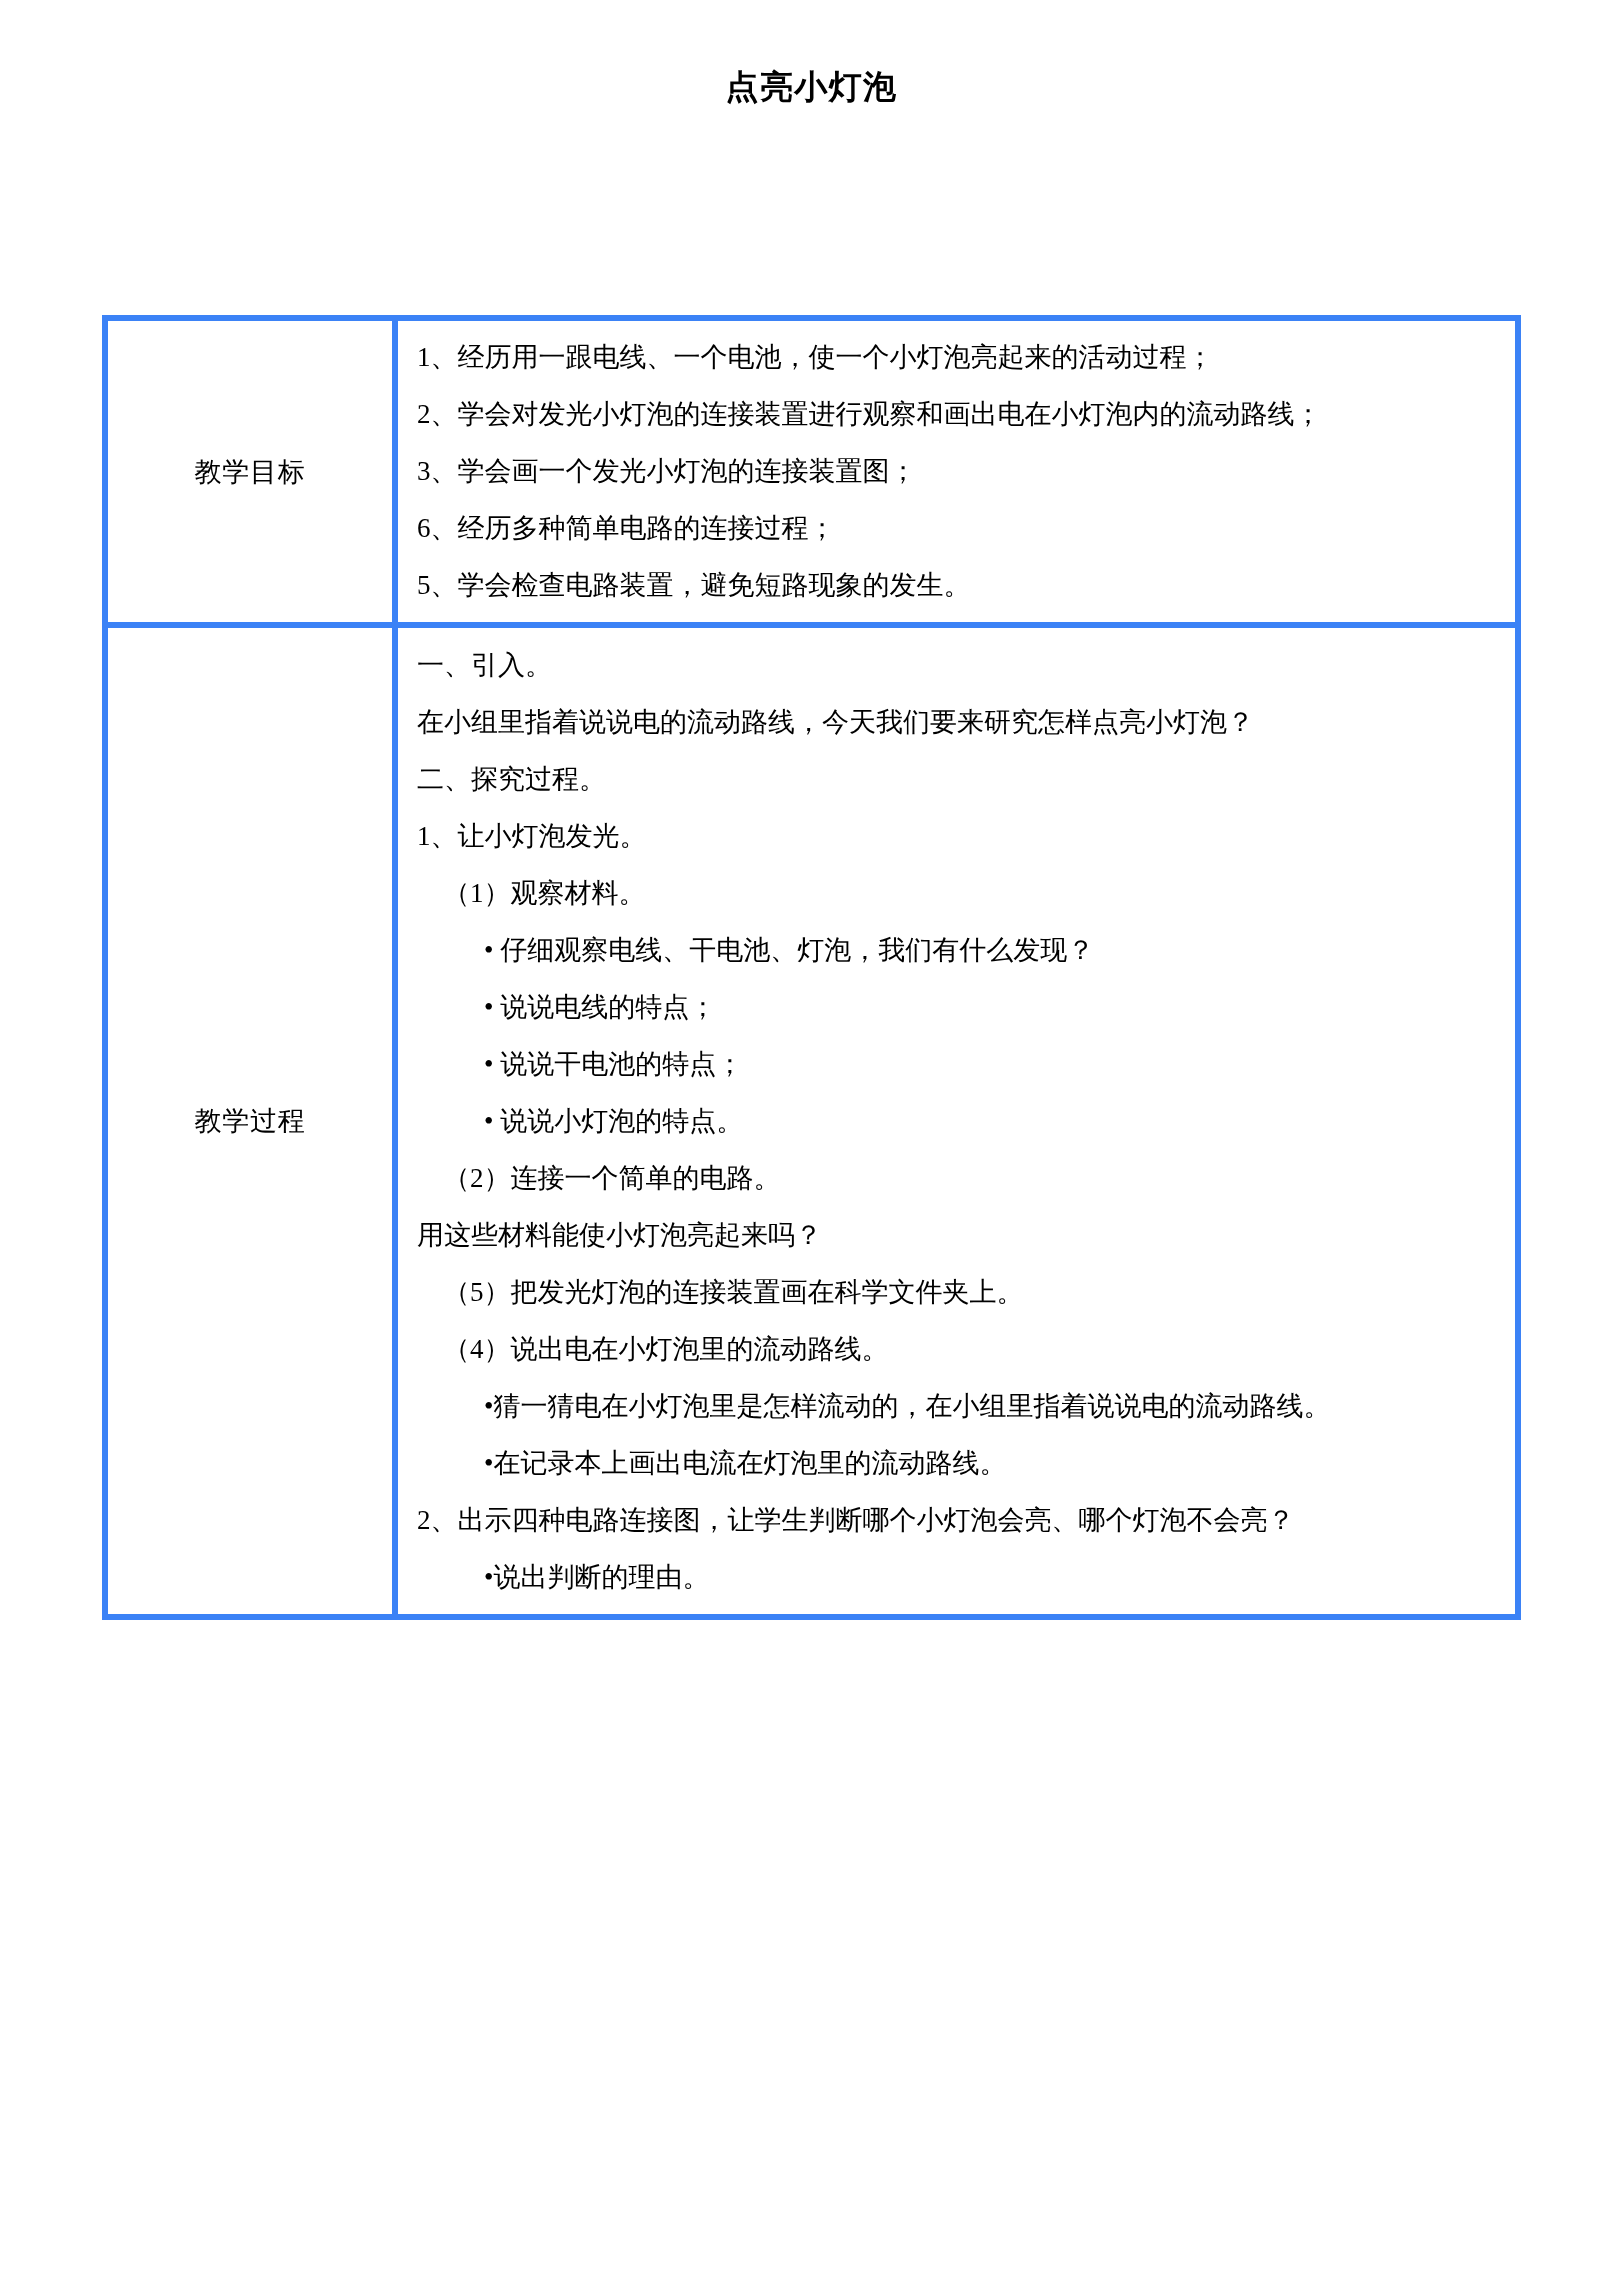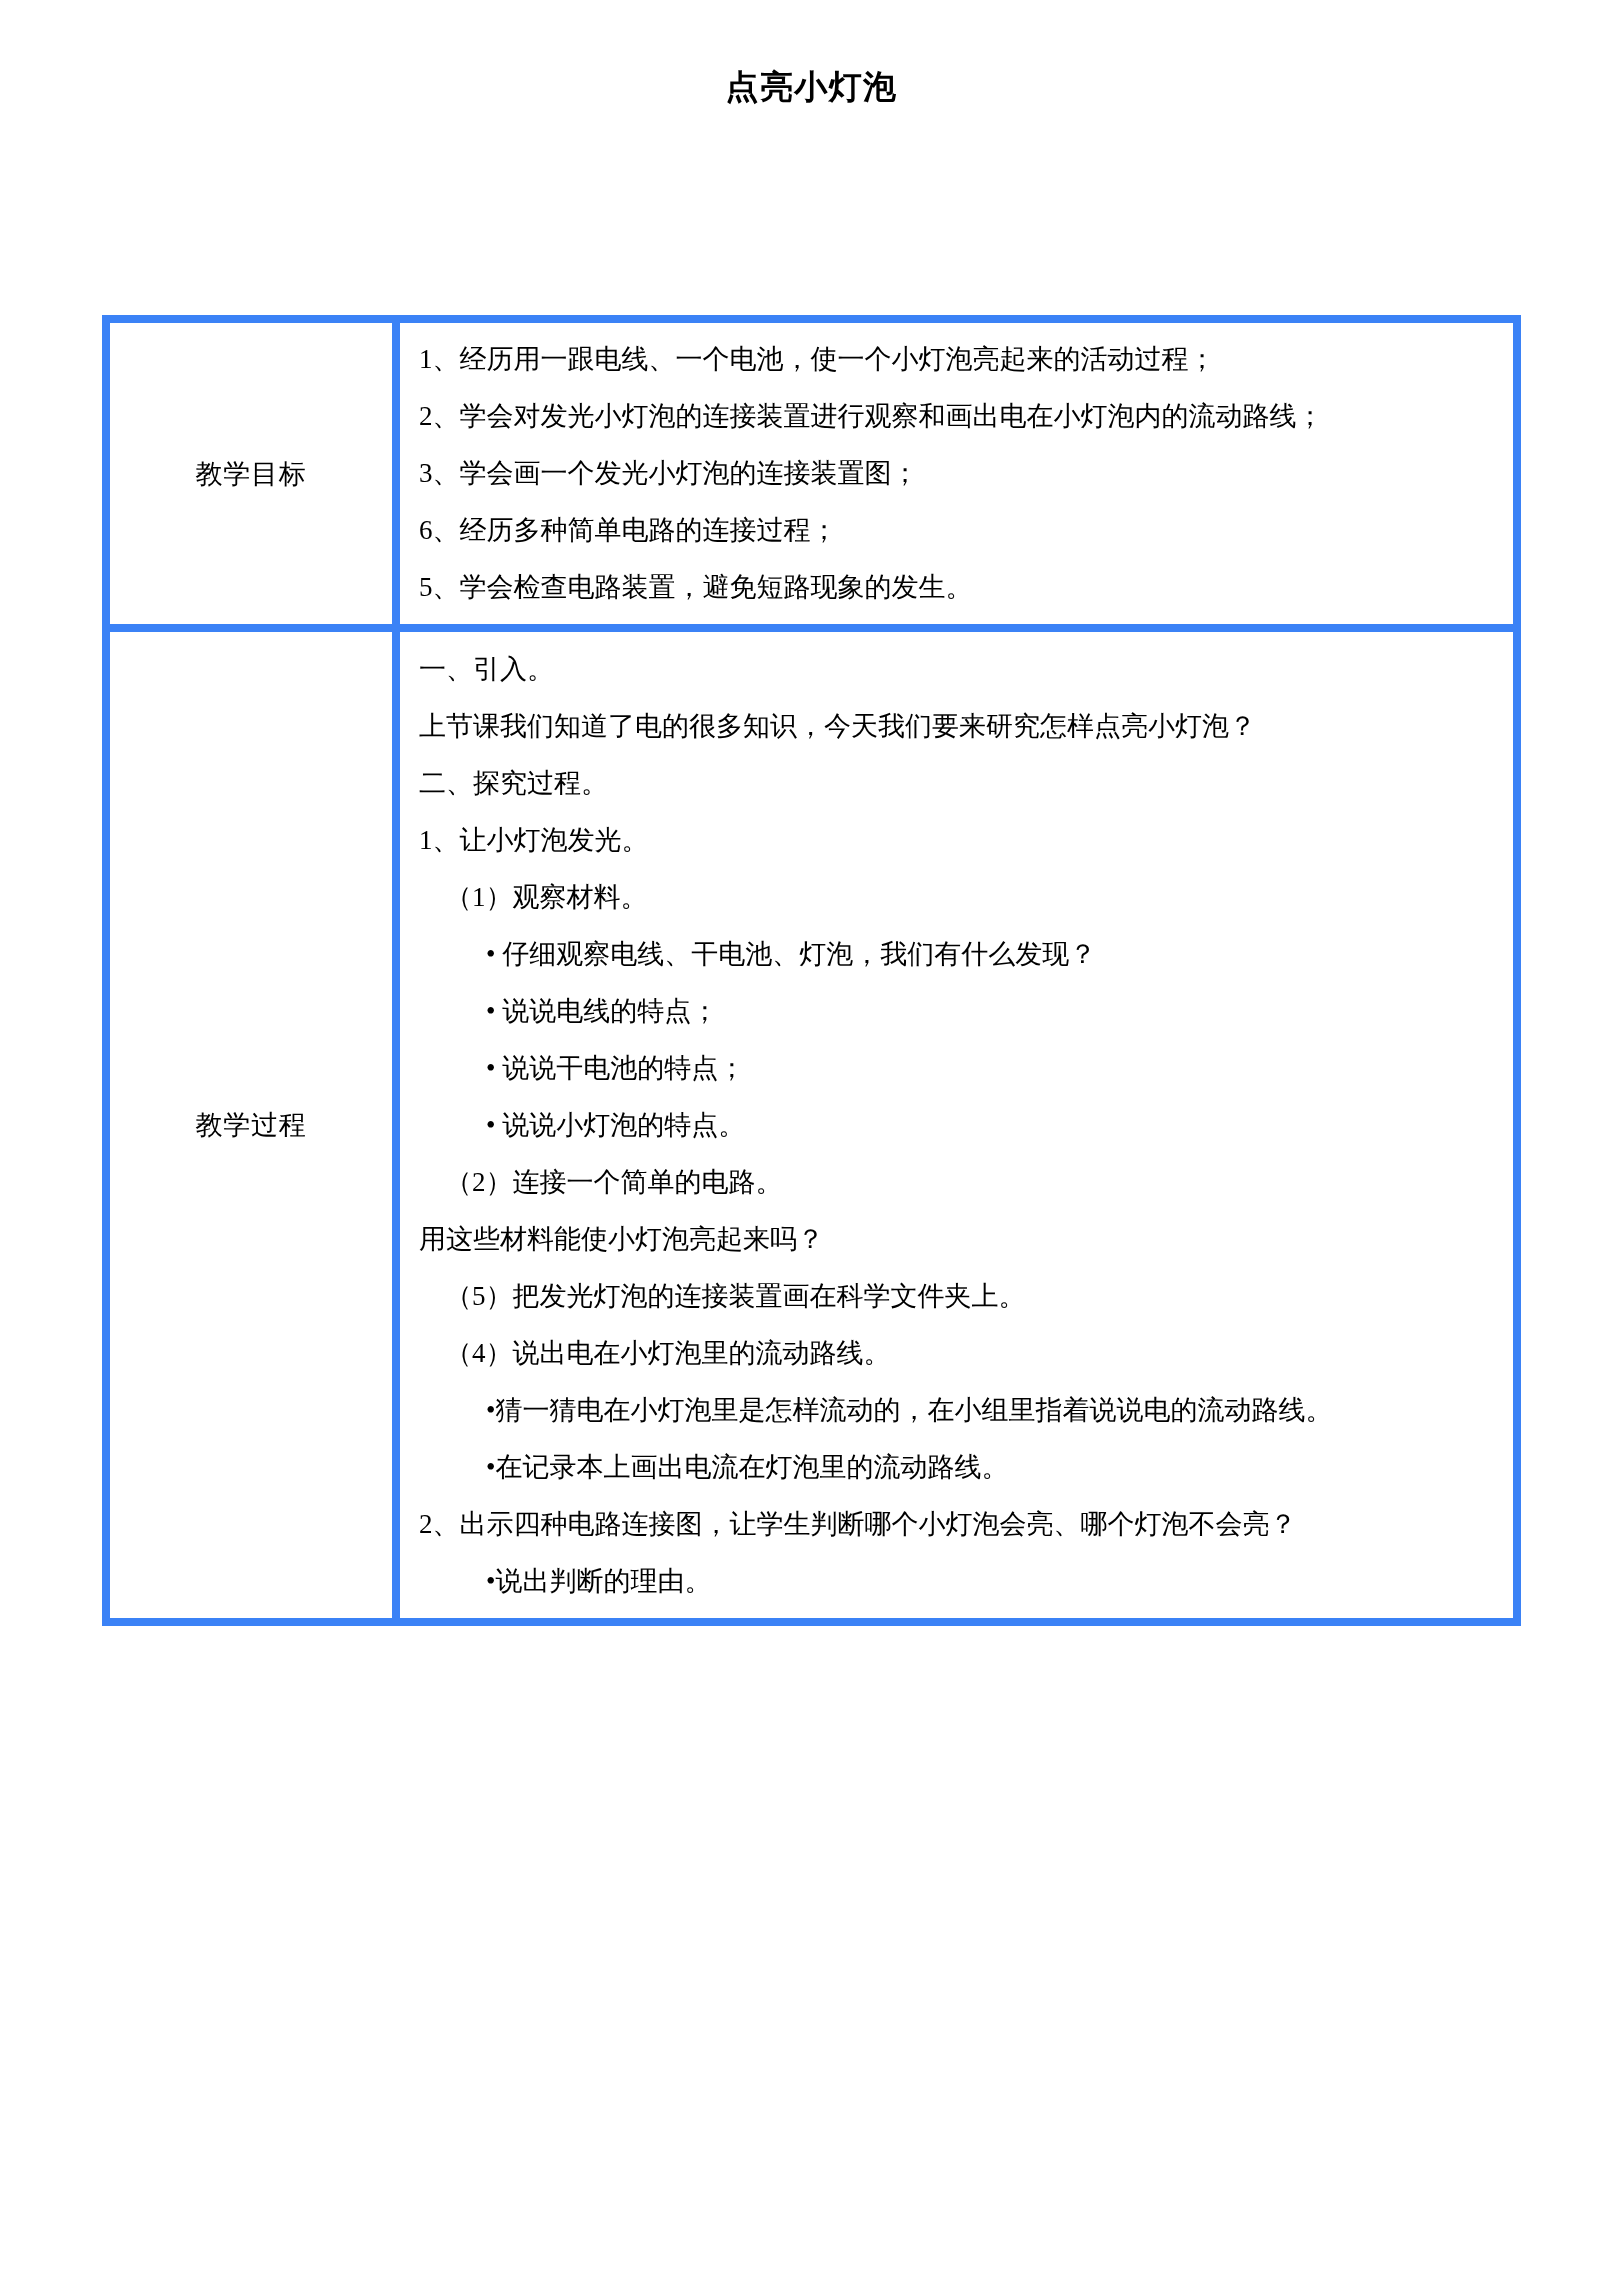--- a/index.html
+++ b/index.html
@@ -26,21 +26,21 @@
   }
   table.lesson {
     border-collapse: collapse;
     table-layout: fixed;
     width: 1419px;
     margin-left: 102px;
     margin-top: 205px;
   }
   table.lesson col.c-label { width: 290px; }
   table.lesson td {
-    border: 8px solid #3b82f6;
+    border: 6px solid #3b82f6;
     vertical-align: middle;
     font-size: 27px;
   }
   td.label-cell {
     text-align: center;
     padding: 6.8px 5.5px;
     letter-spacing: 0.7px;
   }
   td.content-cell {
     padding: 8.2px 20.5px 8.2px 19px;
@@ -85,21 +85,21 @@
             <p class="line indent-0">2、学会对发光小灯泡的连接装置进行观察和画出电在小灯泡内的流动路线；</p>
             <p class="line indent-0">3、学会画一个发光小灯泡的连接装置图；</p>
             <p class="line indent-0">6、经历多种简单电路的连接过程；</p>
             <p class="line indent-0">5、学会检查电路装置，避免短路现象的发生。</p>
           </td>
       </tr>
       <tr>
         <td class="label-cell">教学过程</td>
         <td class="content-cell">
             <p class="line indent-0">一、引入。</p>
-            <p class="line indent-0">上节课我们知道了电的很多知识，今天我们要来研究怎样点亮小灯泡？</p>
+            <p class="line indent-0">在小组里指着说说电的流动路线，今天我们要来研究怎样点亮小灯泡？</p>
             <p class="line indent-0">二、探究过程。</p>
             <p class="line indent-0">1、让小灯泡发光。</p>
             <p class="line indent-1">（1）观察材料。</p>
             <p class="line indent-2">• 仔细观察电线、干电池、灯泡，我们有什么发现？</p>
             <p class="line indent-2">• 说说电线的特点；</p>
             <p class="line indent-2">• 说说干电池的特点；</p>
             <p class="line indent-2">• 说说小灯泡的特点。</p>
             <p class="line indent-1">（2）连接一个简单的电路。</p>
             <p class="line indent-0">用这些材料能使小灯泡亮起来吗？</p>
             <p class="line indent-1">（5）把发光灯泡的连接装置画在科学文件夹上。</p>

